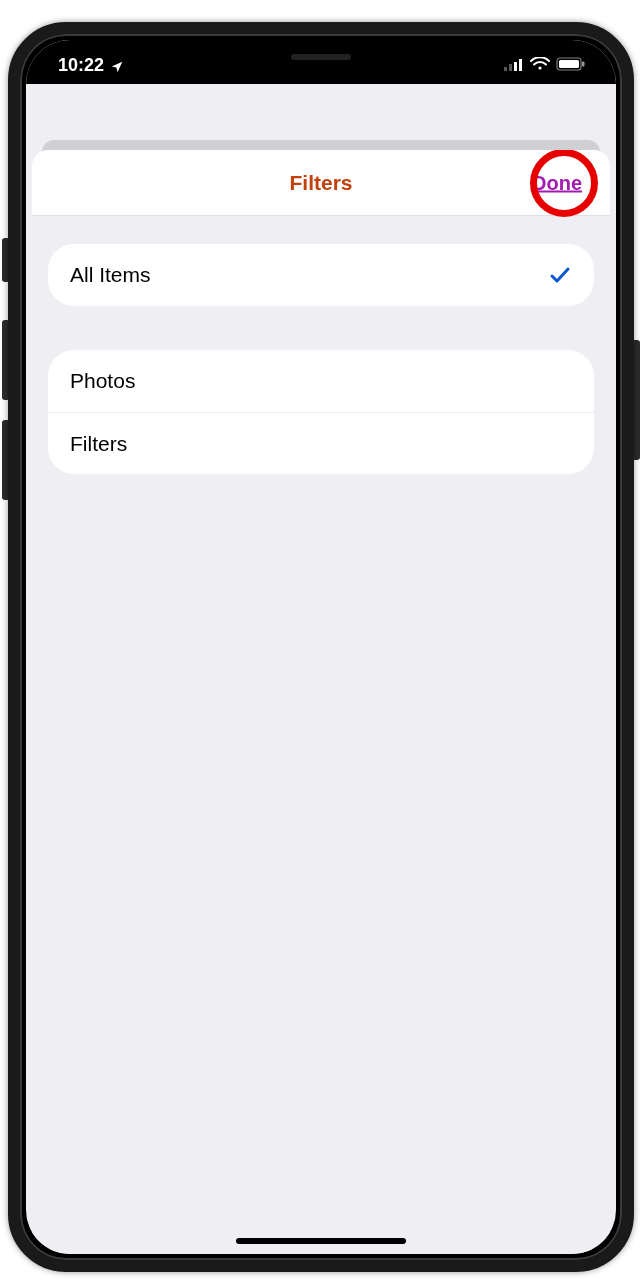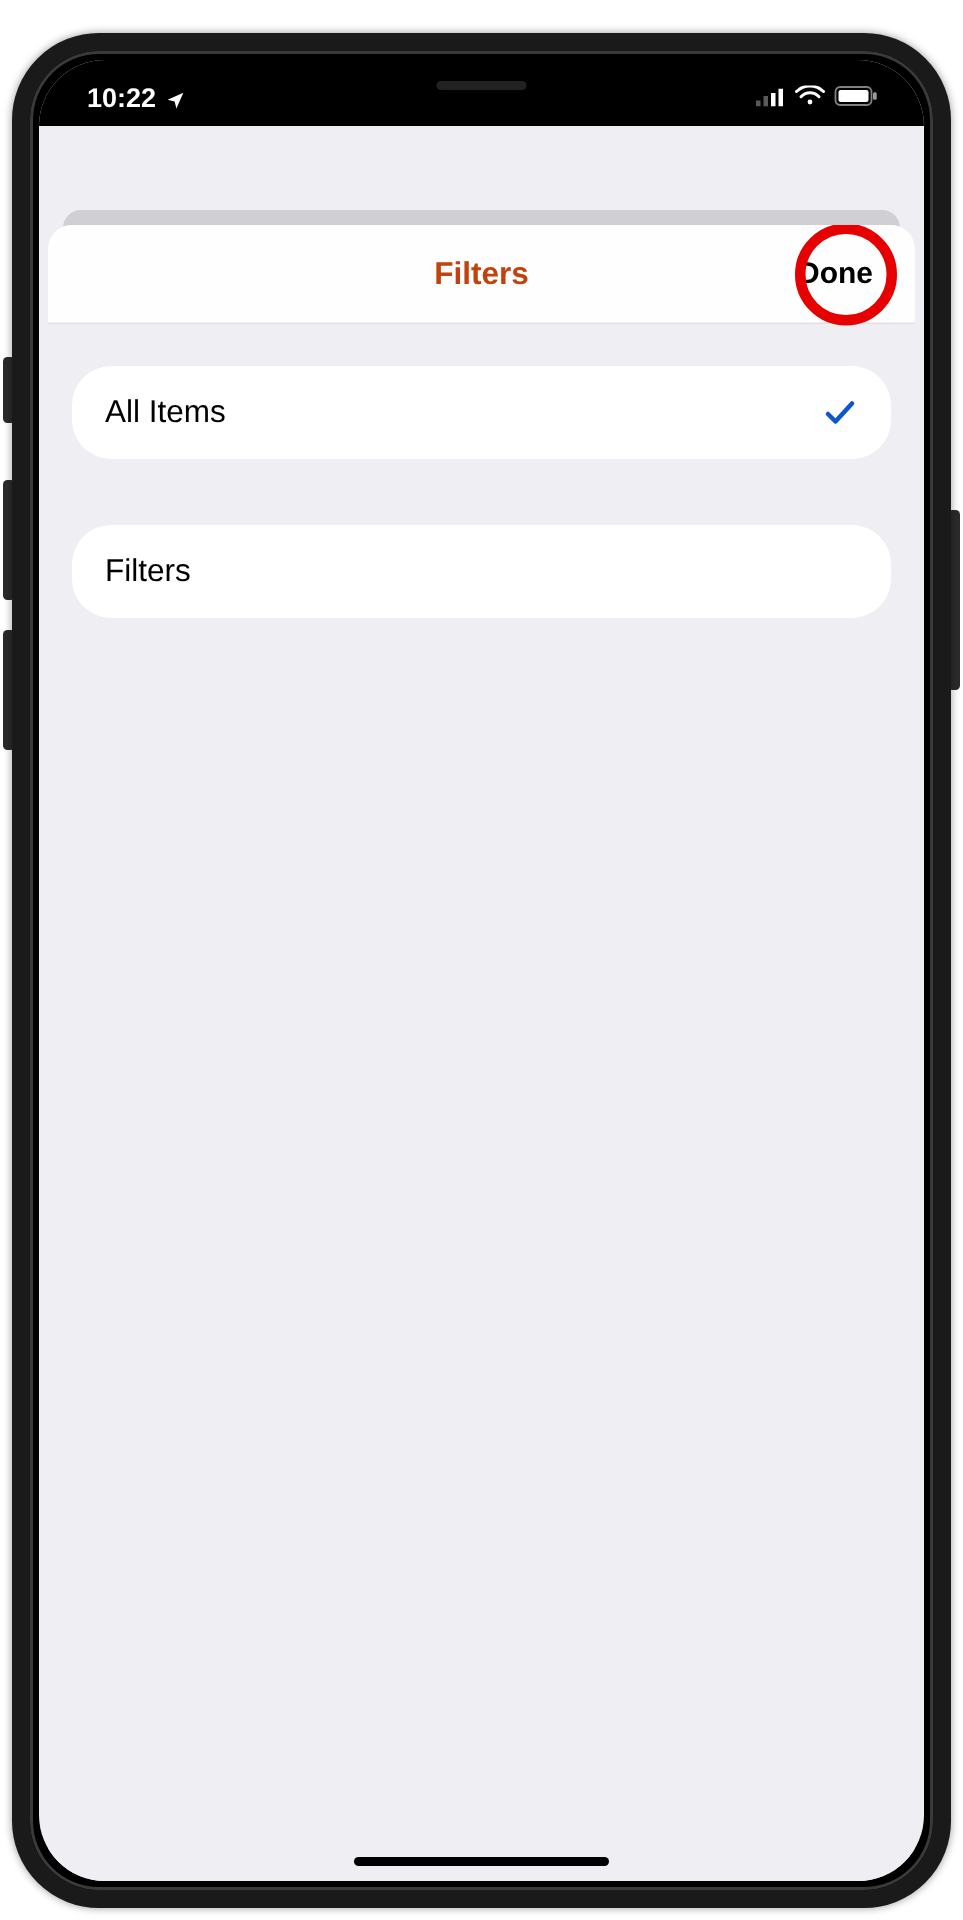--- a/index.html
+++ b/index.html
@@ -94,21 +94,22 @@
     .sheet-title {
       font-size:21px;
       font-weight:600;
       color:#c2410c;
     }
     .done-btn {
       position:absolute;
       right:28px; top:50%; transform:translateY(-50%);
       font-size:20px;
       font-weight:600;
-      color:#000000;
+      color:#a21caf;
+      text-decoration: underline;
       cursor:pointer;
     }
     .done-highlight {
       position:absolute;
       right:12px; top:50%; transform:translateY(-50%);
       width:68px; height:68px;
       border:7px solid #e60000;
       border-radius:50%;
       pointer-events:none;
     }
@@ -208,20 +209,23 @@
             <span class="check-icon">
               <svg viewBox="0 0 24 24" fill="none" stroke="currentColor" stroke-width="3" stroke-linecap="round" stroke-linejoin="round">
                   <polyline points="4 13 9 18 20 6"></polyline>
                 </svg>
             </span>
           </div>
         </div>
 
         <div class="card">
           <div class="row">
+            <span>Photos</span>
+          </div>
+          <div class="row">
             <span>Filters</span>
           </div>
         </div>
 
       </div>
 
       <div class="home-indicator"></div>
     </div>
 
   </div>

